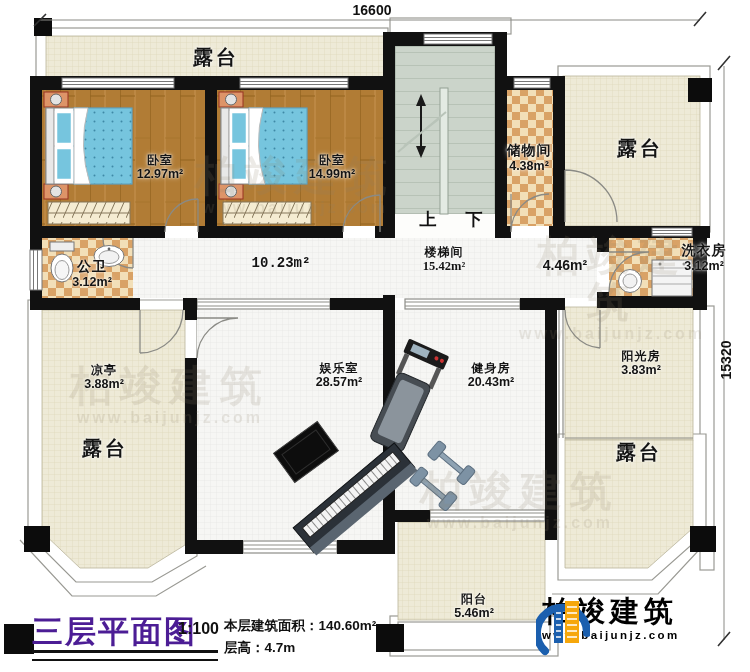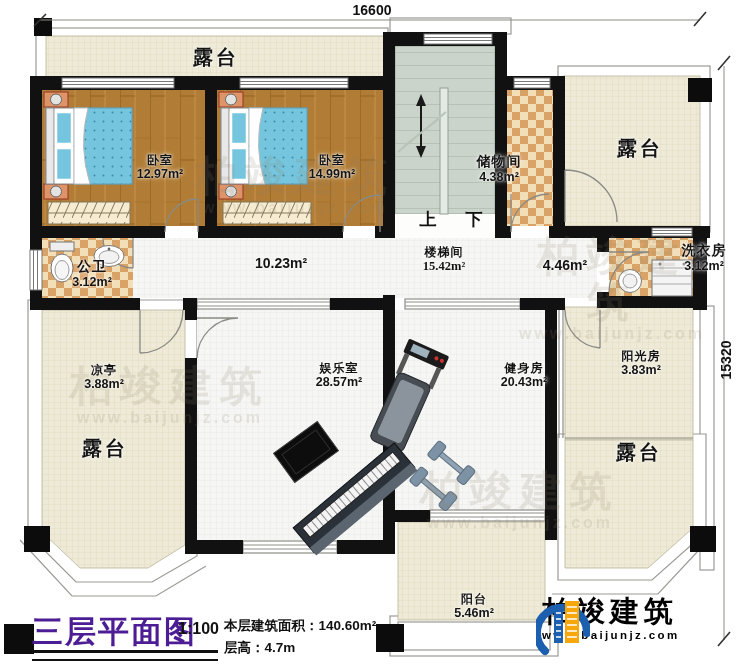--- a/index.html
+++ b/index.html
@@ -339,36 +339,36 @@
 <div class="lbl" style="left:160px;top:168px;">
   <span class="nm">卧室</span>
   <span class="ar">12.97m²</span>
     </div>
 
 <div class="lbl" style="left:332px;top:168px;">
   <span class="nm">卧室</span>
   <span class="ar">14.99m²</span>
     </div>
 
-<div class="lbl small" style="left:499px;top:158px;margin-top:11px;">
+<div class="lbl small" style="left:529px;top:158px;">
   <span class="nm">储物间</span>
   <span class="ar">4.38m²</span>
     </div>
 
 <div class="lbl big" style="left:640px;top:148px;">
   <span class="nm">露台</span>
     </div>
 
 <div class="lbl small" style="left:92px;top:274px;">
   <span class="nm">公卫</span>
   <span class="ar">3.12m²</span>
     </div>
 
 <div class="lbl" style="left:281px;top:264px;">
-  <span class="ar" style="font-size:14px;">10.23m²</span>
+  <span class="ar" style="font-size:14px;font-family:Liberation Mono, monospace;">10.23m²</span>
     </div>
 
 <div class="lbl" style="left:444px;top:260px;font-family:Liberation Serif, serif;">
   <span class="nm">楼梯间</span>
   <span class="ar">15.42m²</span>
     </div>
 
 <div class="lbl" style="left:541px;top:266px;margin-left:24px;">
   <span class="ar" style="font-size:14px;">4.46m²</span>
     </div>
@@ -385,21 +385,21 @@
 
 <div class="lbl big" style="left:105px;top:448px;">
   <span class="nm">露台</span>
     </div>
 
 <div class="lbl" style="left:339px;top:376px;">
   <span class="nm">娱乐室</span>
   <span class="ar">28.57m²</span>
     </div>
 
-<div class="lbl" style="left:524px;top:376px;">
+<div class="lbl" style="left:491px;top:376px;">
   <span class="nm">健身房</span>
   <span class="ar">20.43m²</span>
     </div>
 
 <div class="lbl" style="left:641px;top:364px;">
   <span class="nm">阳光房</span>
   <span class="ar">3.83m²</span>
     </div>
 
 <div class="lbl big" style="left:639px;top:452px;">

